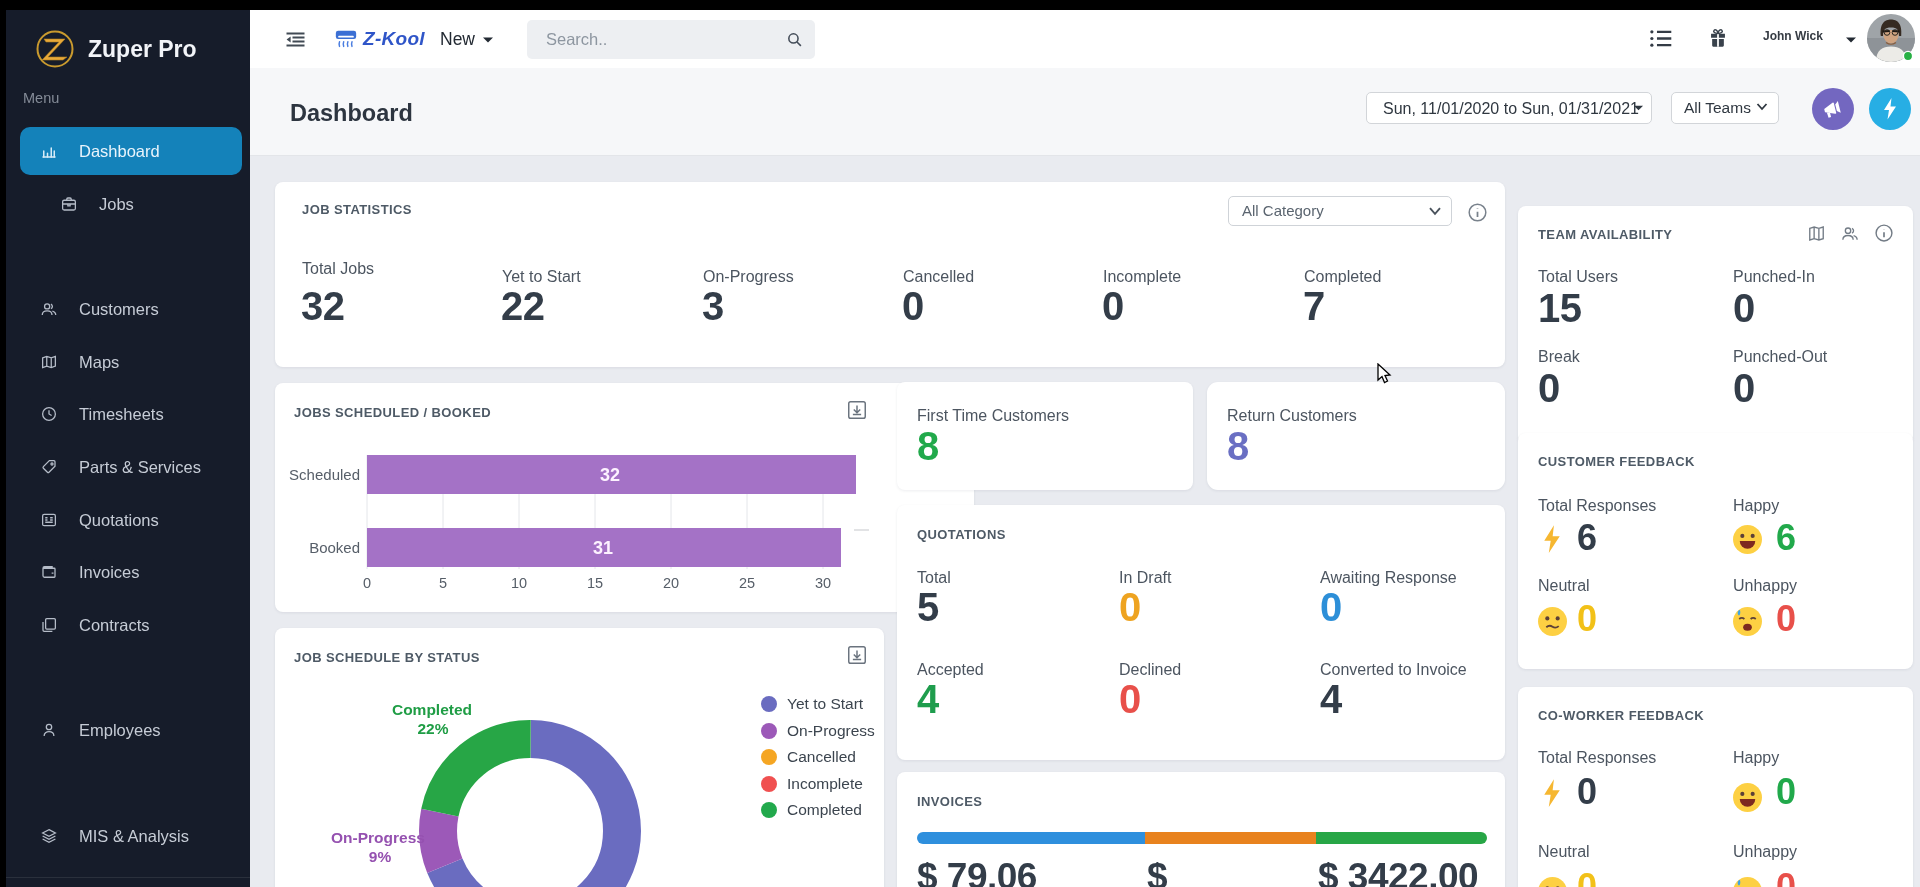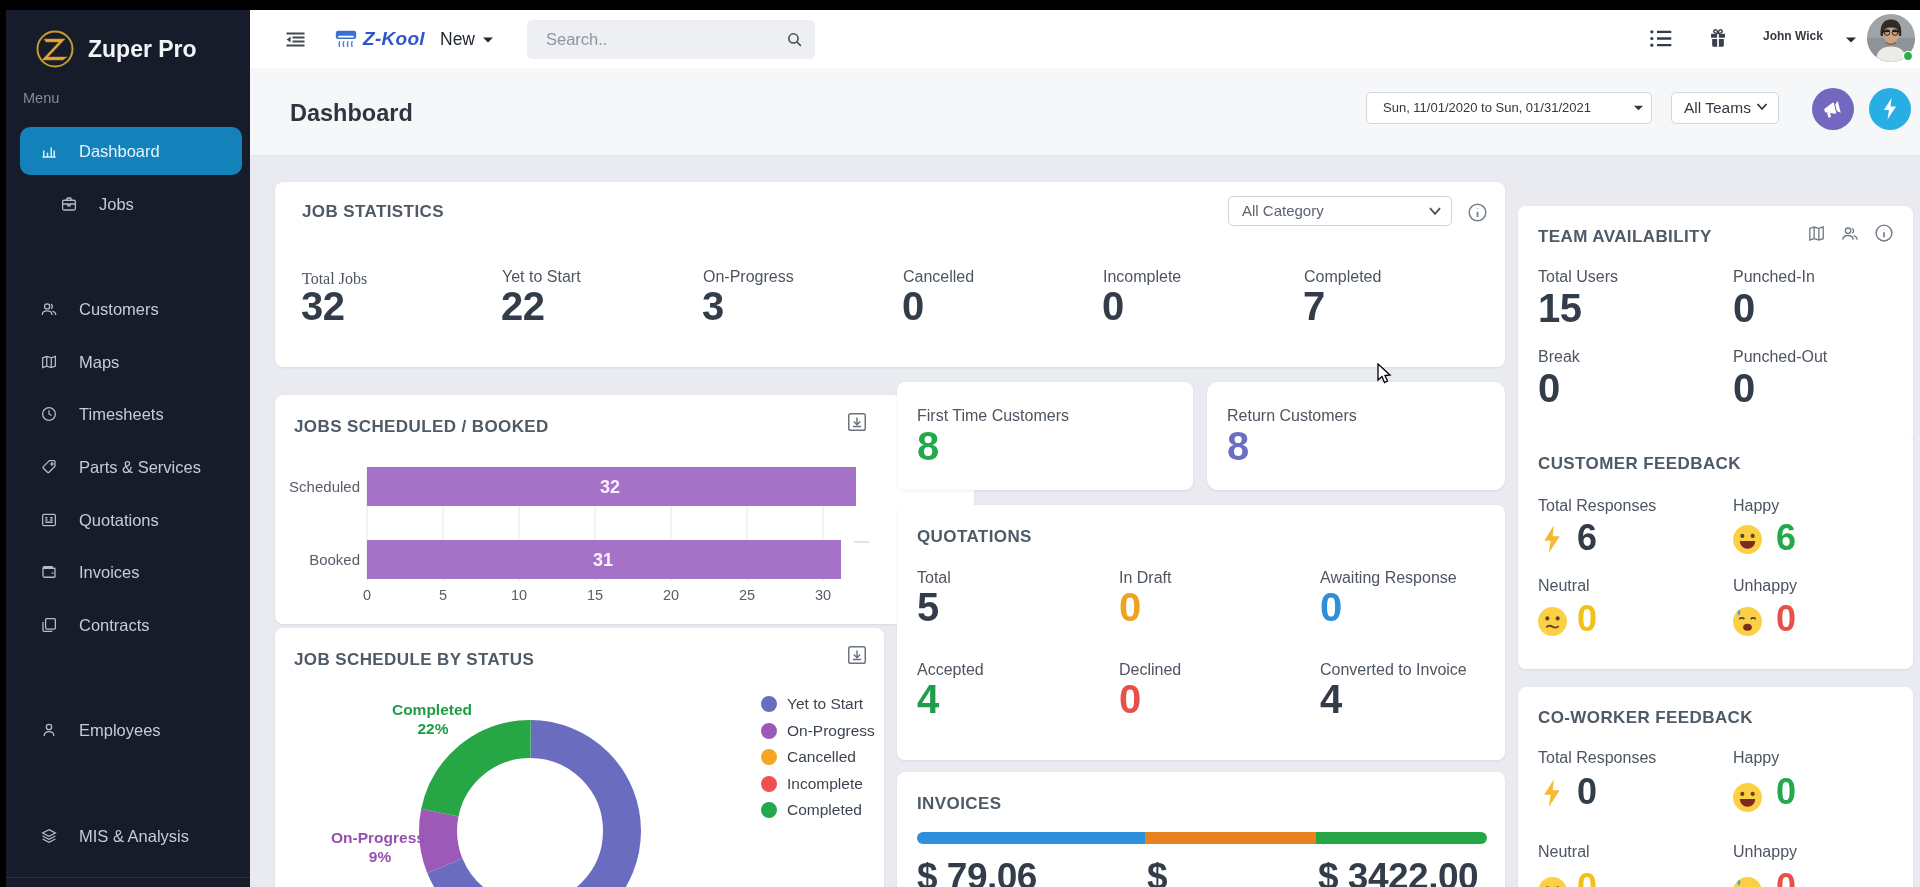--- a/index.html
+++ b/index.html
@@ -5,21 +5,21 @@
 * { margin:0; padding:0; box-sizing:border-box; }
 html,body { width:1920px; height:887px; overflow:hidden; background:#000; font-family:"Liberation Sans", sans-serif; }
 .abs { position:absolute; }
 #page { position:relative; width:1920px; height:887px; }
 
 #sidebar { left:6px; top:10px; width:244px; height:877px; background:#161c2a; }
 #topbar { left:250px; top:10px; width:1670px; height:58px; background:#ffffff; }
 #hdrband { left:250px; top:68px; width:1670px; height:88px; background:#f6f7f9; border-bottom:1px solid #e3e5e9; }
 #content { left:250px; top:156px; width:1670px; height:731px; background:#e9ebf0; }
 .card { position:absolute; background:#fff; border-radius:8px; box-shadow:0 1px 3px rgba(30,40,60,0.08); }
-.ctitle { position:absolute; font-size:17px; font-weight:bold; color:#4e5a66; letter-spacing:0.4px; }
+.ctitle { position:absolute; font-size:13px; font-weight:bold; color:#4e5a66; letter-spacing:0.4px; }
 .slabel { position:absolute; font-size:16px; color:#4c5560; }
 .snum { position:absolute; font-size:40px; font-weight:bold; color:#333d49; letter-spacing:-0.5px; }
 
 .mitem { position:absolute; left:0; width:244px; height:52px; }
 .mtext { position:absolute; left:73px; top:50%; transform:translateY(-50%); font-size:16.5px; color:#c6ccd6; }
 .micon { position:absolute; left:34px; top:50%; transform:translateY(-50%); width:18px; height:18px; }
 </style>
 </head>
 <body>
 <div id="page">
@@ -170,21 +170,21 @@
         <circle cx="20" cy="18.5" r="2.8" fill="none" stroke="#2a2620" stroke-width="1"></circle>
         <circle cx="28" cy="18.5" r="2.8" fill="none" stroke="#2a2620" stroke-width="1"></circle>
         <path d="M19 28.5 q5 3.5 10 0" fill="none" stroke="#8a5d3b" stroke-width="1.2"></path>
       </g>
       <circle cx="41" cy="42" r="4.6" fill="#27b043" stroke="#fff" stroke-width="1.4"></circle>
     </svg>
 
     <div class="abs" style="left:290px;top:100px;font-size:23.5px;font-weight:bold;color:#2d3540;">Dashboard</div>
 
     <div class="abs" style="left:1366px;top:92px;width:286px;height:32px;background:#fff;border:1px solid #d2d5d9;border-radius:5px;"></div>
-    <div class="abs" style="left:1383px;top:100px;font-size:13px;color:#2f3740;">Sun, 11/01/2020 to Sun, 01/31/2021</div>
+    <div class="abs" style="left:1383px;top:100px;font-size:16px;color:#2f3740;">Sun, 11/01/2020 to Sun, 01/31/2021</div>
     <svg class="abs" style="left:1633px;top:104px;" width="11" height="8" viewBox="0 0 12 8">
         <path d="M1 1.5 L6 6.5 L11 1.5 Z" fill="#2f3740"></path>
       </svg>
 
     <div class="abs" style="left:1671px;top:92px;width:108px;height:32px;background:#fff;border:1px solid #d2d5d9;border-radius:5px;"></div>
     <div class="abs" style="left:1684px;top:99px;font-size:15.5px;color:#2f3740;">All Teams</div>
     <svg class="abs" style="left:1756px;top:102px;" width="12" height="9" viewBox="0 0 12 9" fill="none" stroke="#2f3740" stroke-width="1.8">
         <path d="M1.5 2 L6 7 L10.5 2"></path>
       </svg>
 
@@ -206,35 +206,35 @@
     <div class="ctitle" style="left:27px;top:20px;">JOB STATISTICS</div>
     <div class="abs" style="left:953px;top:14px;width:224px;height:30px;background:#fff;border:1px solid #cfd3d8;border-radius:5px;"></div>
     <div class="abs" style="left:967px;top:20px;font-size:15px;color:#5a646f;">All Category</div>
     <svg class="abs" style="left:1153px;top:24px;" width="14" height="10" viewBox="0 0 12 9" fill="none" stroke="#49525c" stroke-width="1.7">
         <path d="M1.5 2 L6 7 L10.5 2"></path>
       </svg>
     <svg class="abs" style="left:1192px;top:20px;" width="21" height="21" viewBox="0 0 24 24" fill="none" stroke="#79828c" stroke-width="1.7">
         <circle cx="12" cy="12" r="9.5"></circle>
         <path d="M12 11 v6 M12 7.2 v0.4" stroke-width="2"></path>
       </svg>
-    <div class="slabel" style="left:27px;top:88px;font-family:Liberation Serif, serif;">Total Jobs</div>
+    <div class="slabel" style="left:27px;top:78px;">Total Jobs</div>
       <div class="snum" style="left:26px;top:102px;">32</div>
     <div class="slabel" style="left:227px;top:86px;">Yet to Start</div>
       <div class="snum" style="left:226px;top:102px;">22</div>
     <div class="slabel" style="left:428px;top:86px;">On-Progress</div>
       <div class="snum" style="left:427px;top:102px;">3</div>
     <div class="slabel" style="left:628px;top:86px;">Cancelled</div>
       <div class="snum" style="left:627px;top:102px;">0</div>
     <div class="slabel" style="left:828px;top:86px;">Incomplete</div>
       <div class="snum" style="left:827px;top:102px;">0</div>
     <div class="slabel" style="left:1029px;top:86px;">Completed</div>
       <div class="snum" style="left:1028px;top:102px;">7</div>
   </div>
 
-  <div class="card" style="left:275px;top:395px;width:699px;height:229px;">
+  <div class="card" style="left:275px;top:383px;width:699px;height:229px;">
     <div class="ctitle" style="left:19px;top:22px;">JOBS SCHEDULED / BOOKED</div>
     <svg class="abs" style="left:571px;top:16px;" width="22" height="22" viewBox="0 0 24 24" fill="none" stroke="#6a737e" stroke-width="1.6">
         <rect x="3" y="3" width="18" height="18" rx="2"></rect>
         <path d="M12 7 v8 M8.5 11.5 L12 15 L15.5 11.5 M7.5 17 h9"></path>
       </svg>
     <svg class="abs" style="left:0px;top:58px;" width="609" height="160" viewBox="0 0 609 160">
       <g stroke="#e4e6ea" stroke-width="1">
         <line x1="92" y1="14" x2="92" y2="128"></line>
           <line x1="168" y1="14" x2="168" y2="128"></line>
           <line x1="244" y1="14" x2="244" y2="128"></line>

